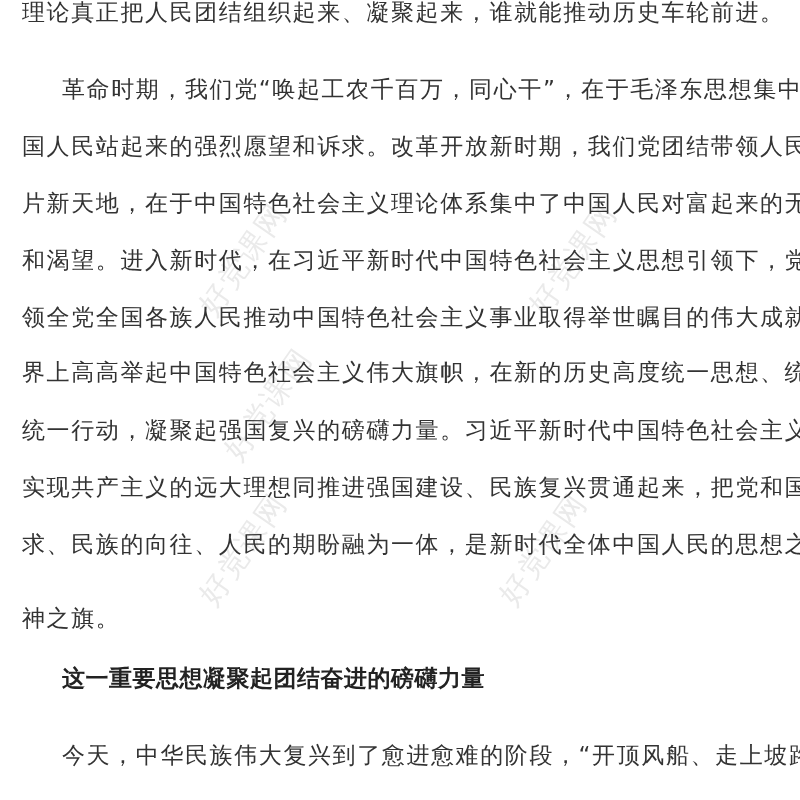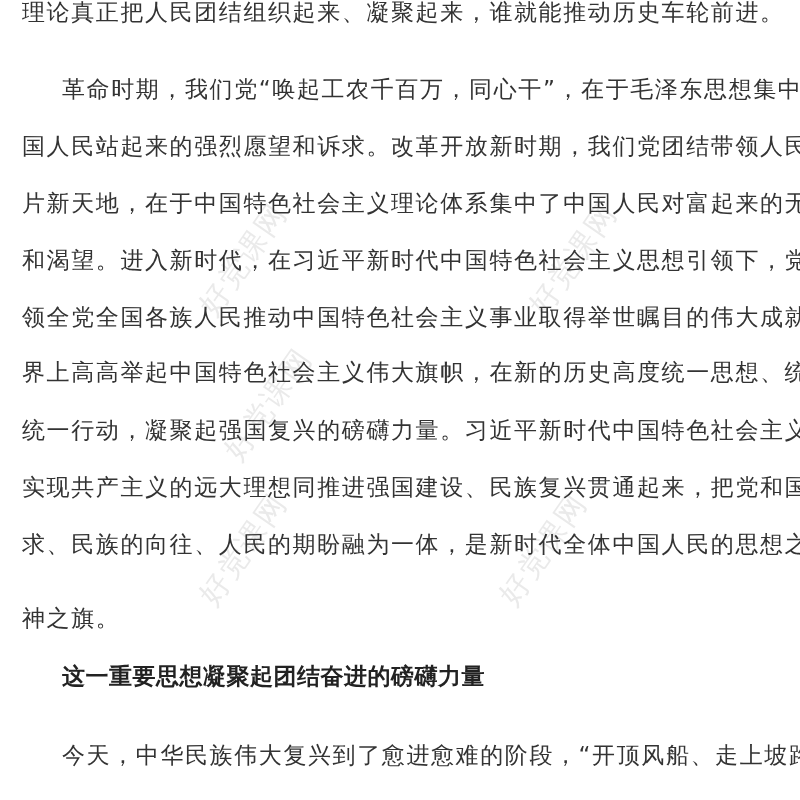--- a/index.html
+++ b/index.html
@@ -80,17 +80,17 @@
   <div class="line" style="top:131px;">国人民站起来的强烈愿望和诉求。改革开放新时期，我们党团结带领人民干出一</div>
   <div class="line" style="top:188px;">片新天地，在于中国特色社会主义理论体系集中了中国人民对富起来的无限憧憬</div>
   <div class="line" style="top:245px;">和渴望。进入新时代，在习近平新时代中国特色社会主义思想引领下，党中央带</div>
   <div class="line" style="top:302px;">领全党全国各族人民推动中国特色社会主义事业取得举世瞩目的伟大成就，在世</div>
   <div class="line" style="top:357px;">界上高高举起中国特色社会主义伟大旗帜，在新的历史高度统一思想、统一意志、</div>
   <div class="line" style="top:415px;">统一行动，凝聚起强国复兴的磅礴力量。习近平新时代中国特色社会主义思想把</div>
   <div class="line" style="top:472px;">实现共产主义的远大理想同推进强国建设、民族复兴贯通起来，把党和国家的追</div>
   <div class="line" style="top:529px;">求、民族的向往、人民的期盼融为一体，是新时代全体中国人民的思想之旗、精</div>
   <div class="line last" style="top:583px;margin-top:20px;">神之旗。</div>
 
-  <div class="heading" style="top:663px;font-family:Liberation Mono, monospace;">这一重要思想凝聚起团结奋进的磅礴力量</div>
+  <div class="heading" style="top:663px;">这一重要思想凝聚起团结奋进的磅礴力量</div>
 
   <div class="line indent" style="top:740px;">今天，中华民族伟大复兴到了愈进愈难的阶段，“开顶风船、走上坡路”需</div>
 
 </div>
 
 </body></html>

